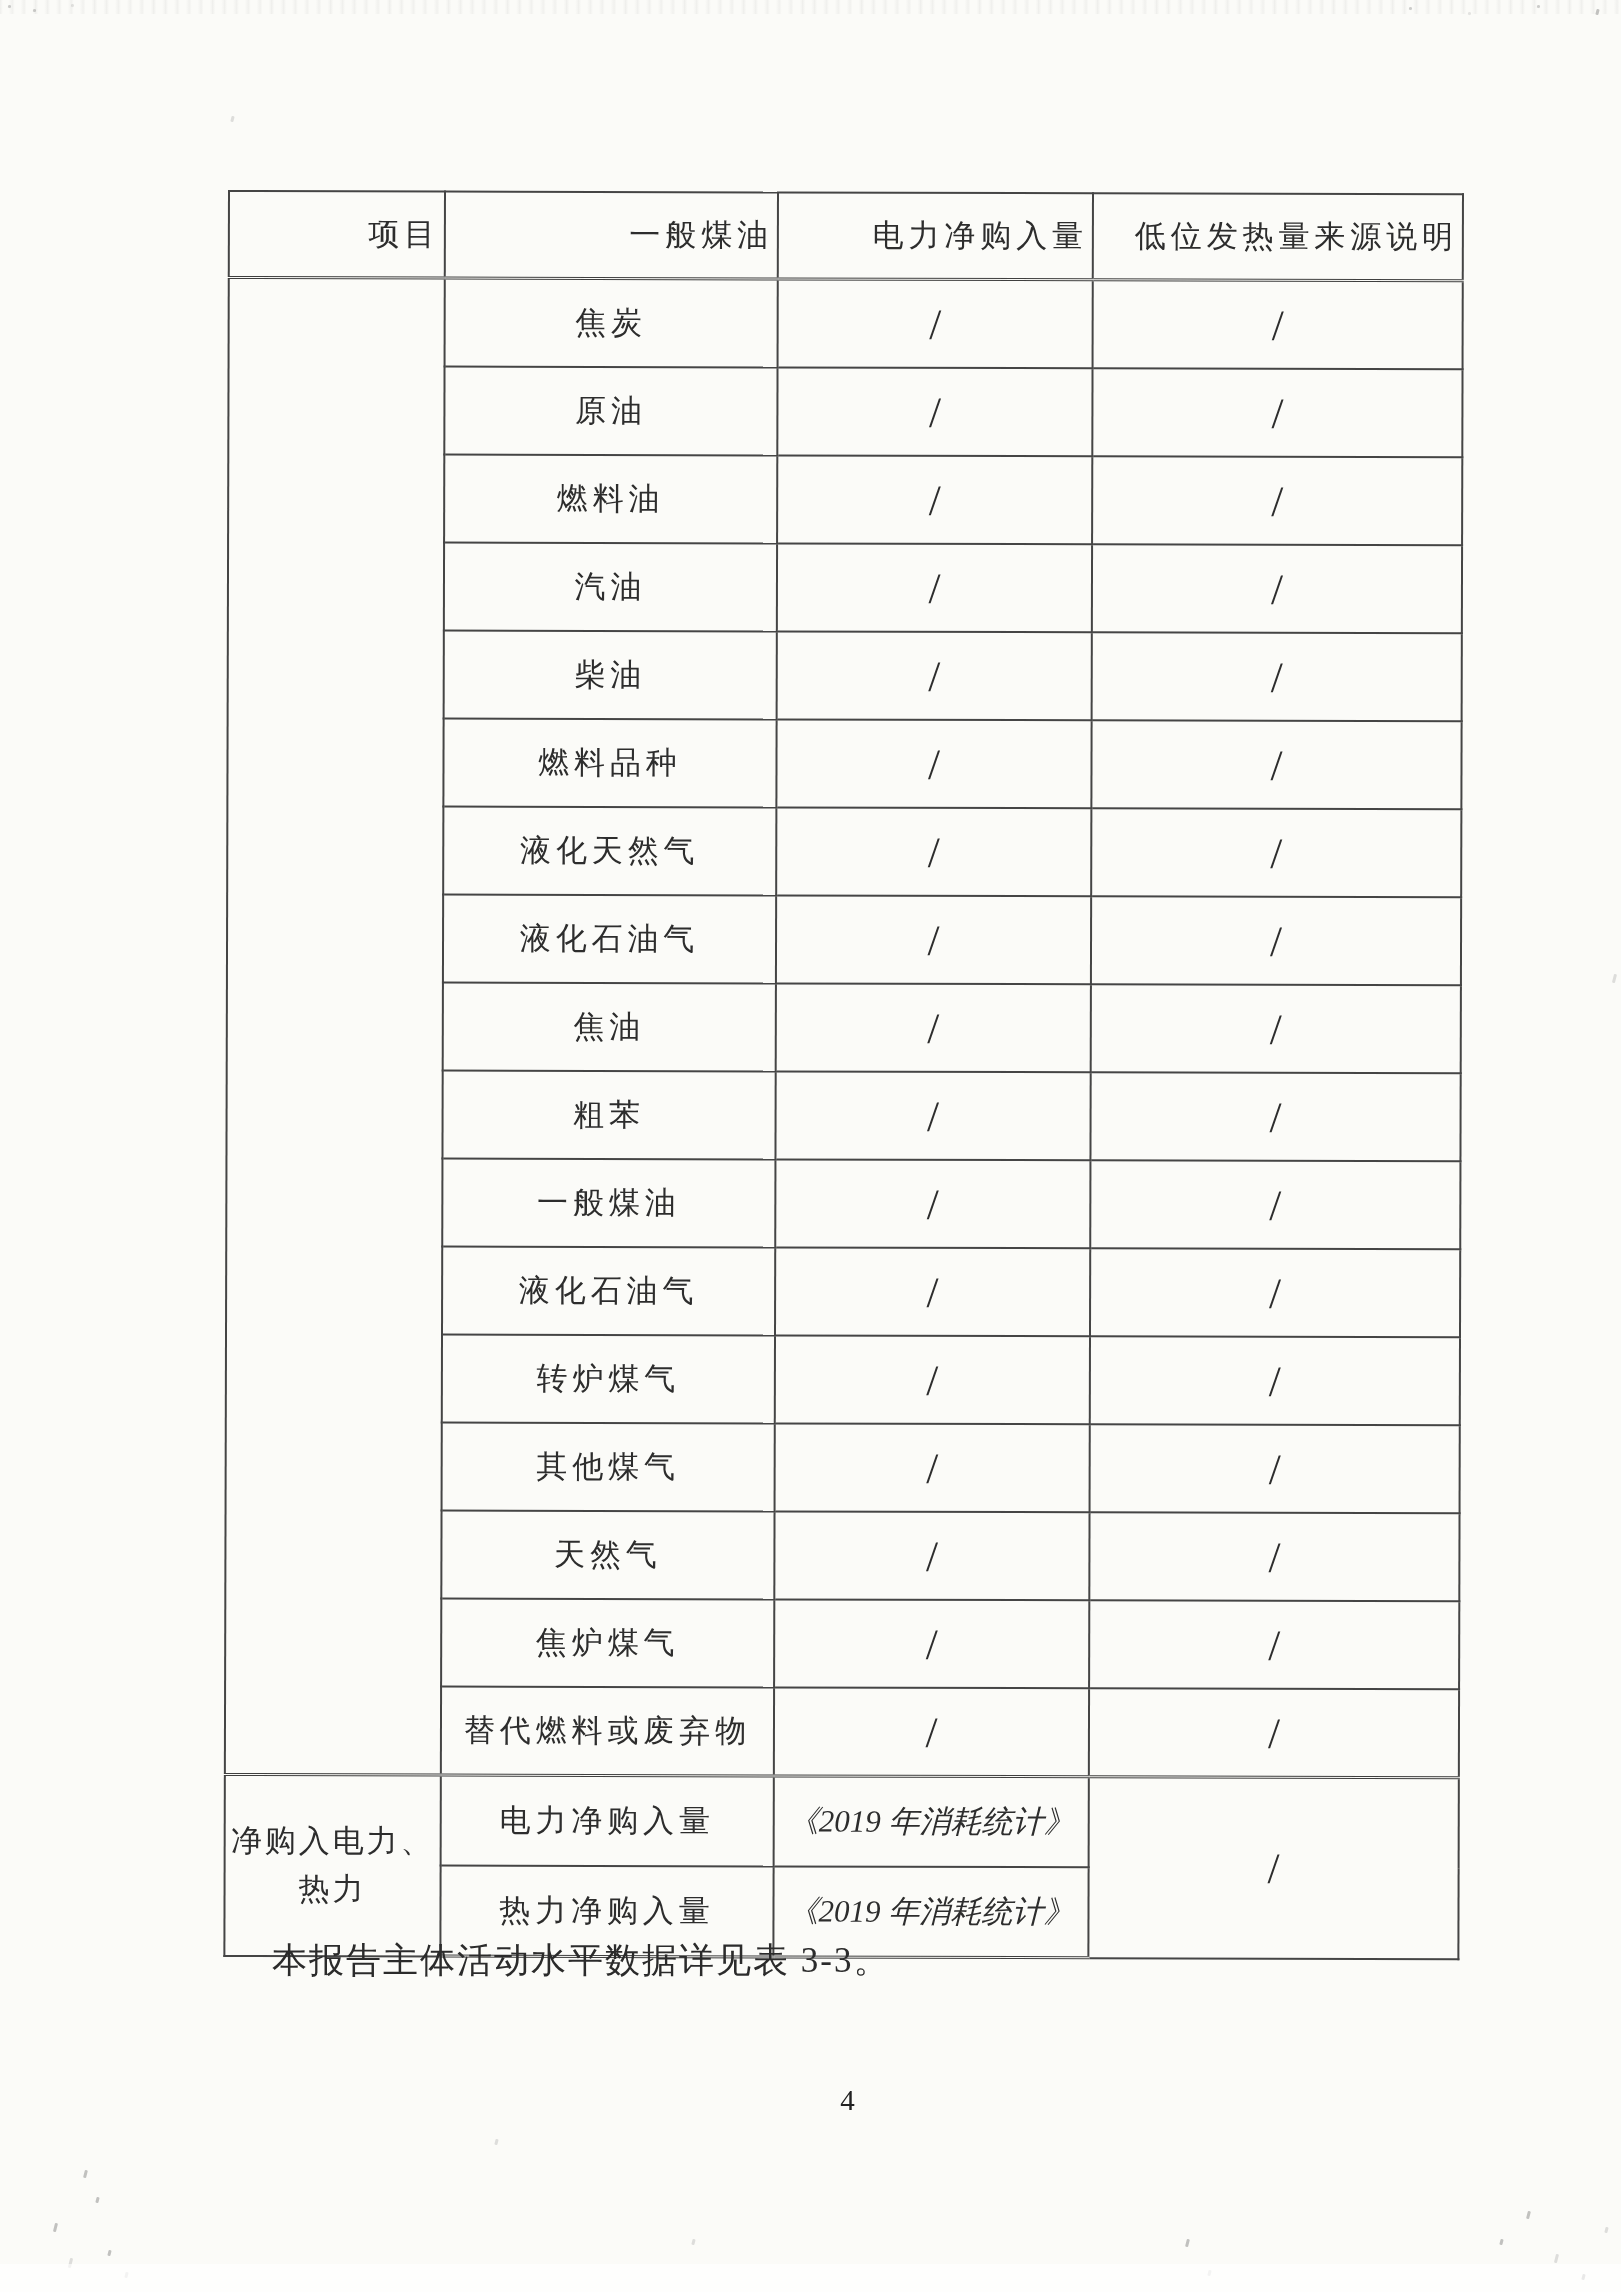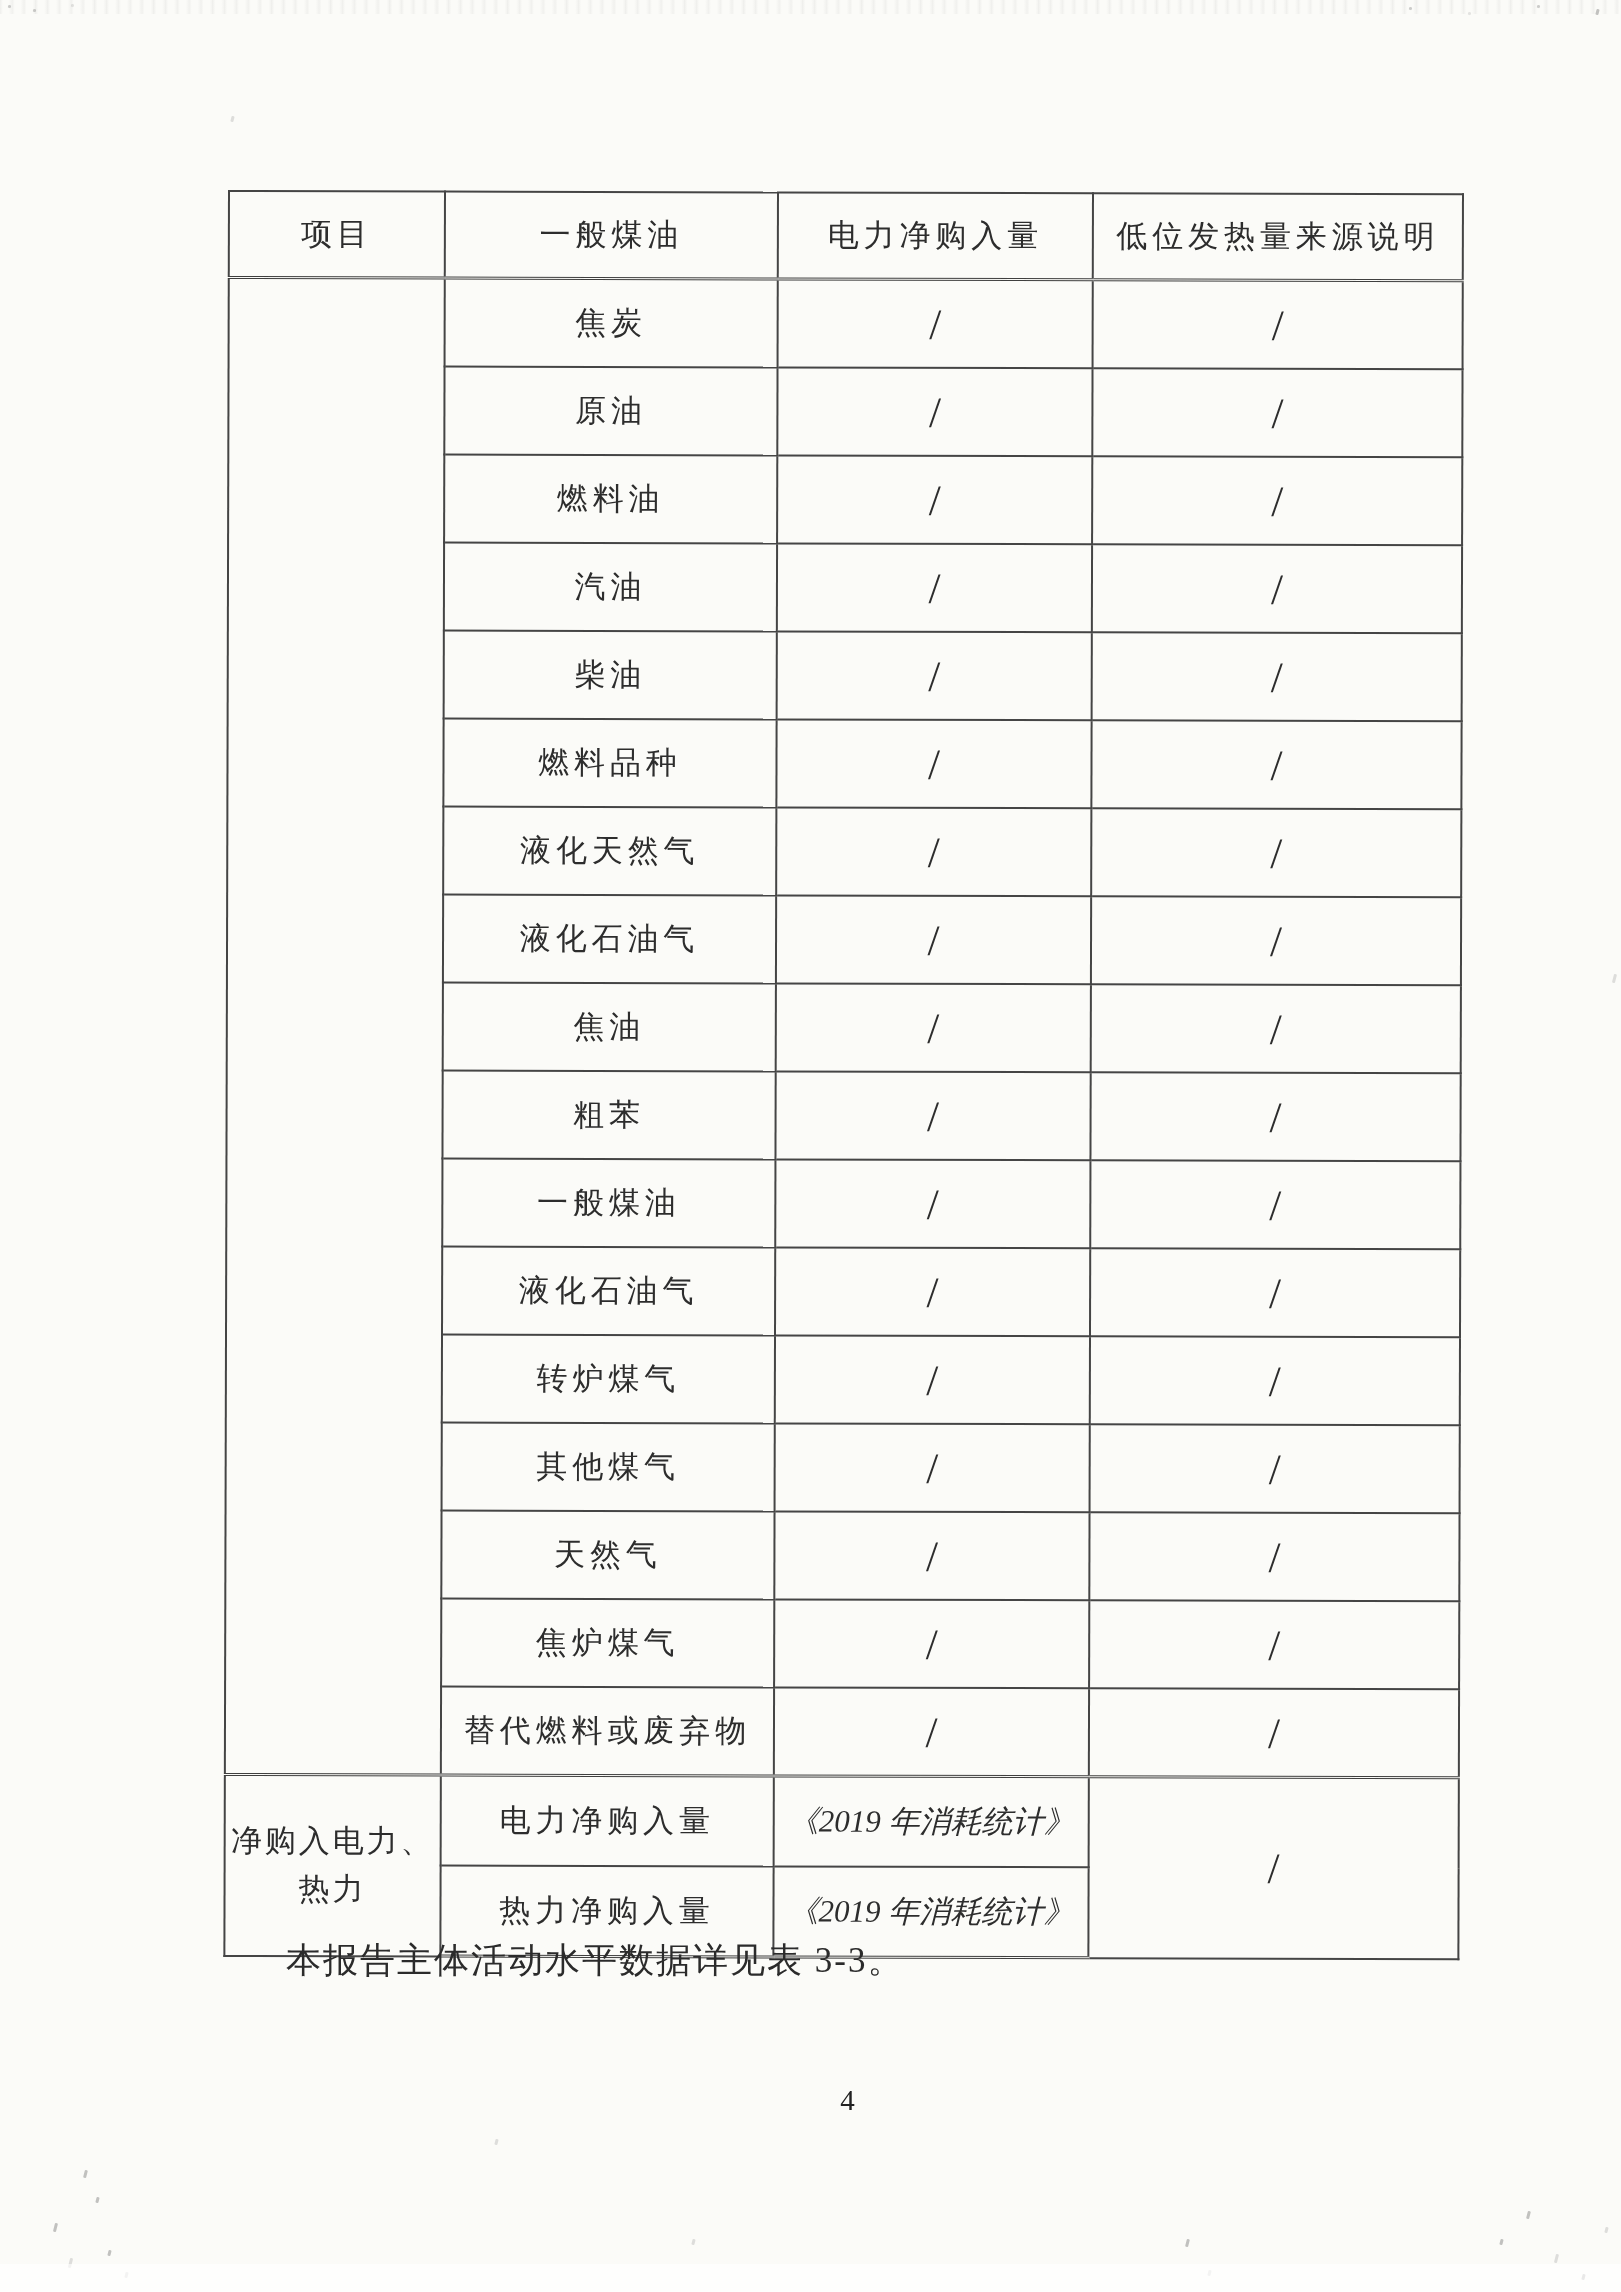--- a/index.html
+++ b/index.html
@@ -31,20 +31,21 @@
     padding: 0 3.9px;
     font-weight: normal;
     font-size: 31px;
     letter-spacing: 4.9px;
     color: #2d2d2d;
   }
   tr.header-row th {
     height: 84px;
     border-bottom: 3.9px double #3f3f3f;
     letter-spacing: 4.9px;
+    text-align: right;
   }
   tr.fuel-row td { height: 86px; }
   tr.purchase-row td { height: 88px; }
   tr.purchase-row-first td { border-top: 3.9px double #3f3f3f; }
   tr.last-row td { border-bottom: 3.9px double #3f3f3f; }
   td.slash-cell {
     font-size: 43px;
     letter-spacing: 0;
     font-weight: 400;
   }
@@ -55,21 +56,21 @@
   }
   td.item-group-cell {
     font-size: 31px;
     letter-spacing: 2.9px;
     line-height: 1.55;
   }
 
   
   .report-note {
     position: absolute;
-    left: 286px;
+    left: 272px;
     top: 1937px;
     font-size: 35px;
     letter-spacing: 2px;
     color: #2b2b2b;
   }
   .page-number {
     position: absolute;
     left: 823px;
     top: 2084px;
     width: 49px;

